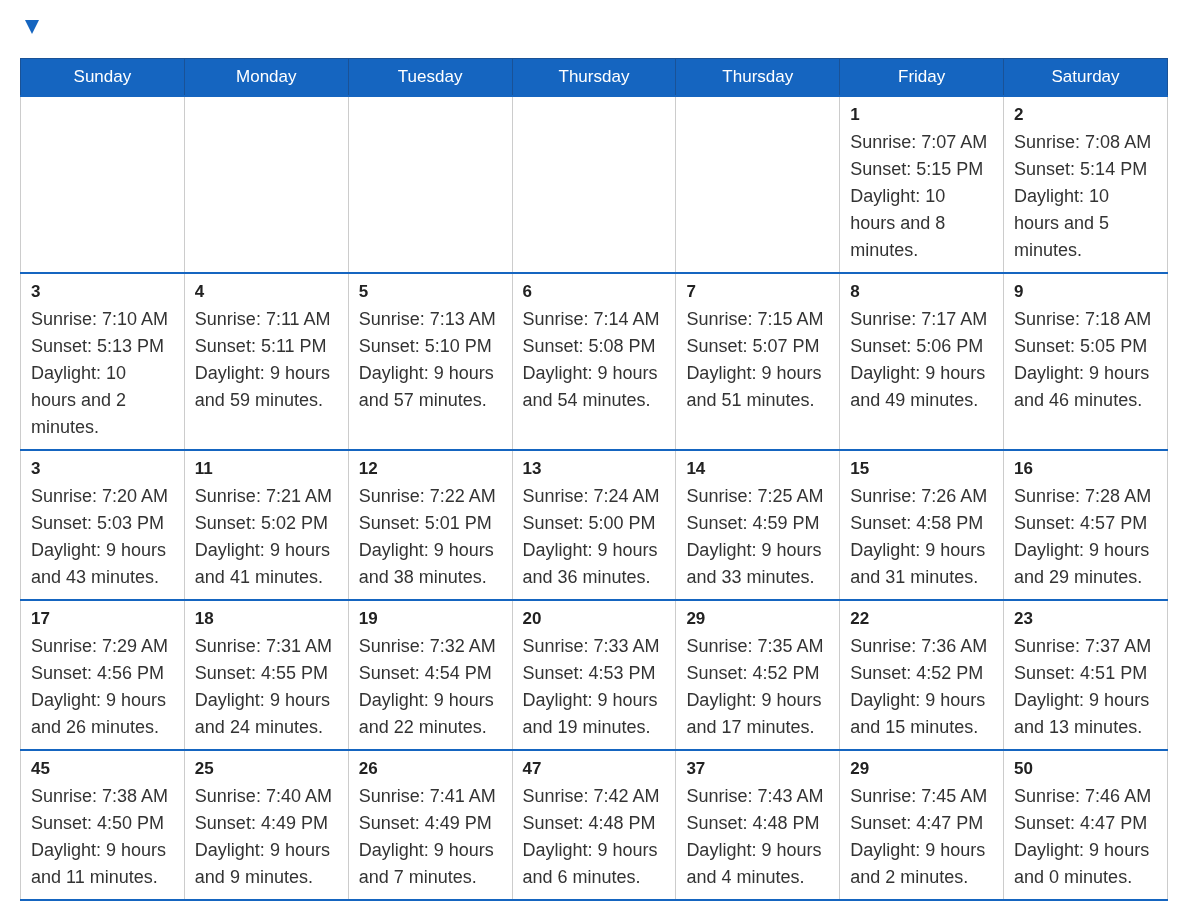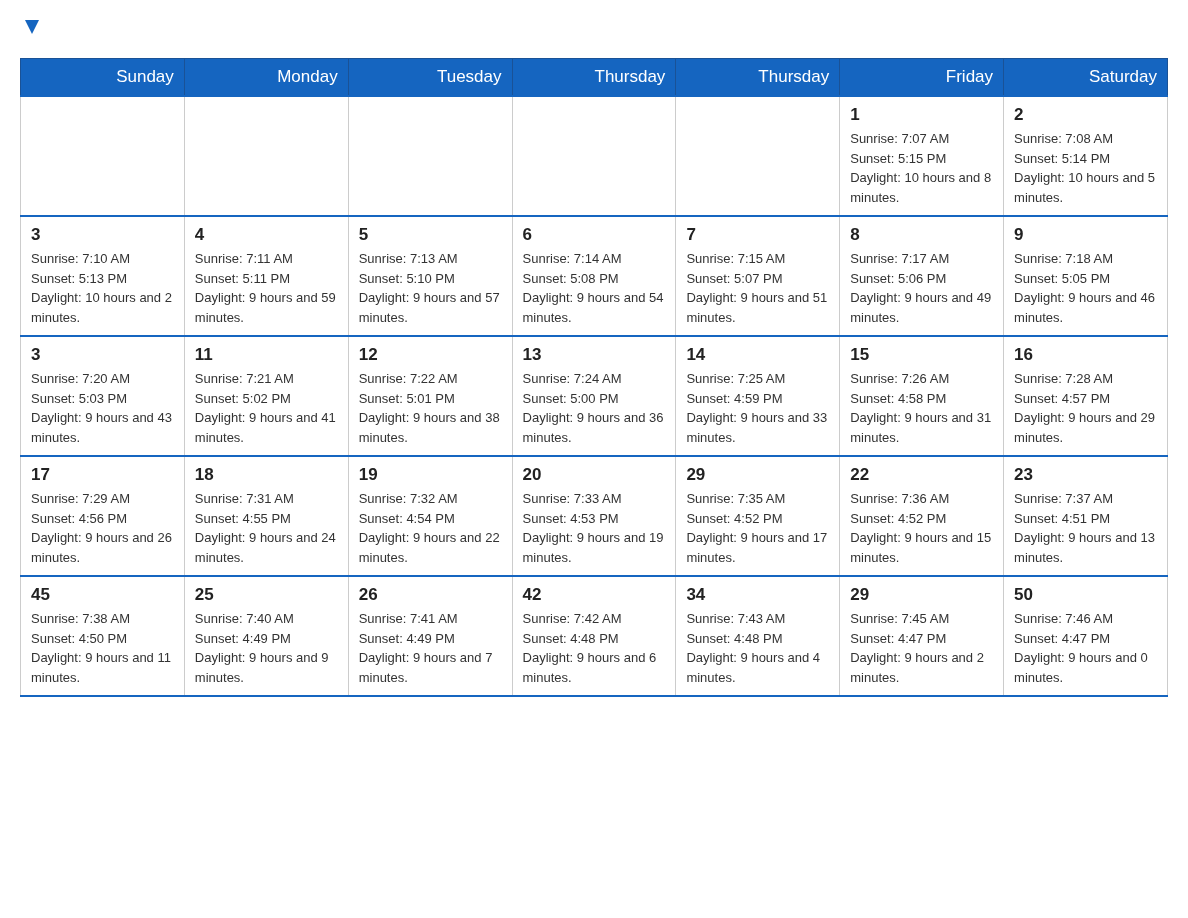--- a/index.html
+++ b/index.html
@@ -40,21 +40,21 @@
       width: 100%;
       border-collapse: collapse;
       border: 1px solid #aaa;
     }
     .calendar th {
       background: #1565c0;
       color: #fff;
       font-size: 17px;
       font-weight: normal;
       padding: 8px 10px;
-      text-align: right;
+      text-align: center;
       border: 1px solid #1a5296;
     }
     .calendar td {
       vertical-align: top;
       padding: 8px 10px;
       border: 1px solid #ccc;
       width: calc(100%/7);
       min-height: 110px;
       height: 110px;
     }
@@ -62,21 +62,21 @@
       border-bottom: 2px solid #1565c0;
     }
     .day-number {
       font-size: 17px;
       font-weight: bold;
       color: #222;
       display: block;
       margin-bottom: 4px;
     }
     .day-info {
-      font-size: 13px;
+      font-size: 18px;
       color: #333;
       line-height: 1.5;
     }
     .empty-cell {
       background: #fff;
     }
     .logo-row {
       display: flex;
       align-items: center;
     }
@@ -244,25 +244,25 @@
         </td>
         <td>
           <span class="day-number">25</span>
           <div class="day-info">Sunrise: 7:40 AM<br>Sunset: 4:49 PM<br>Daylight: 9 hours and 9 minutes.</div>
         </td>
         <td>
           <span class="day-number">26</span>
           <div class="day-info">Sunrise: 7:41 AM<br>Sunset: 4:49 PM<br>Daylight: 9 hours and 7 minutes.</div>
         </td>
         <td>
-          <span class="day-number">42</span>
+          <span class="day-number">47</span>
           <div class="day-info">Sunrise: 7:42 AM<br>Sunset: 4:48 PM<br>Daylight: 9 hours and 6 minutes.</div>
         </td>
         <td>
-          <span class="day-number">34</span>
+          <span class="day-number">37</span>
           <div class="day-info">Sunrise: 7:43 AM<br>Sunset: 4:48 PM<br>Daylight: 9 hours and 4 minutes.</div>
         </td>
         <td>
           <span class="day-number">29</span>
           <div class="day-info">Sunrise: 7:45 AM<br>Sunset: 4:47 PM<br>Daylight: 9 hours and 2 minutes.</div>
         </td>
         <td>
           <span class="day-number">50</span>
           <div class="day-info">Sunrise: 7:46 AM<br>Sunset: 4:47 PM<br>Daylight: 9 hours and 0 minutes.</div>
         </td>

